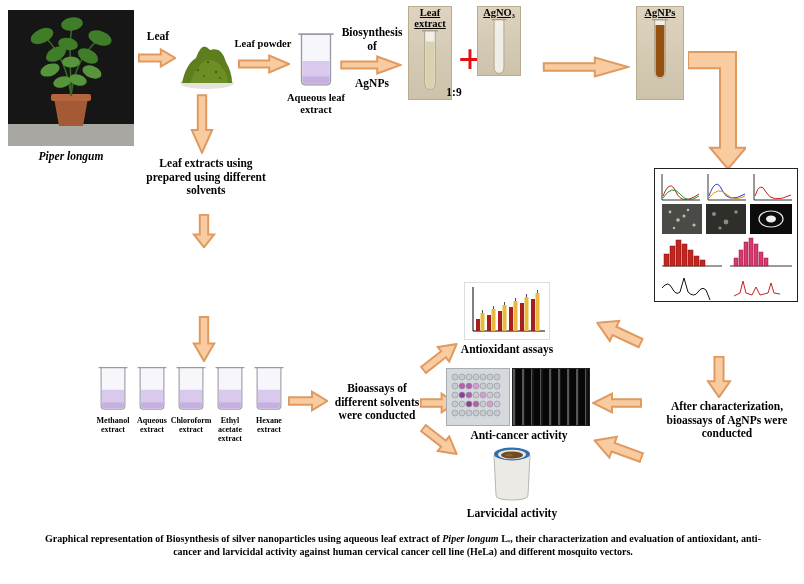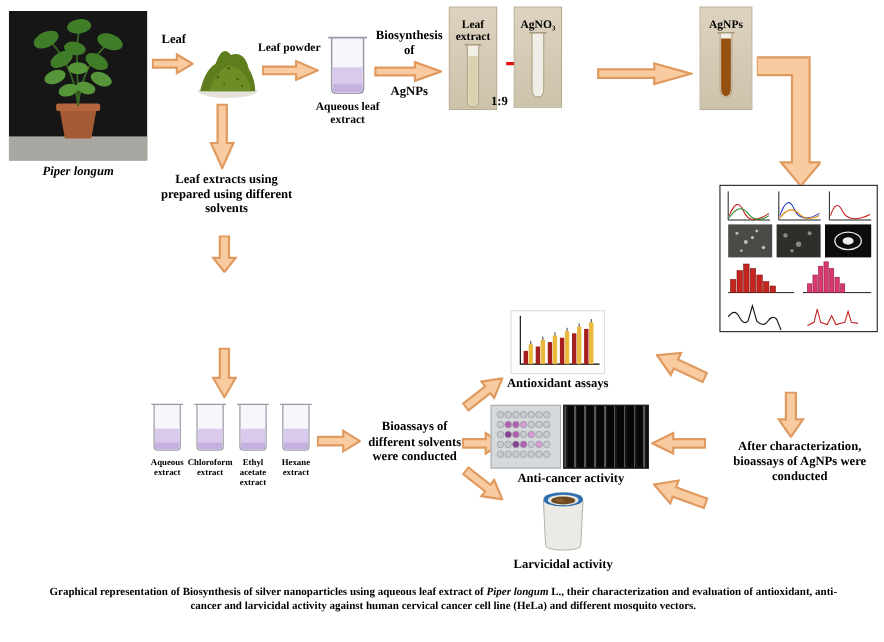--- a/index.html
+++ b/index.html
@@ -8,21 +8,21 @@
   .canvas { position:relative; width:804px; height:584px; background:#fff; overflow:hidden; }
   .abs { position:absolute; }
   .lbl { position:absolute; font-weight:bold; text-align:center; line-height:1.18; font-size:11.5px; }
   .sm { font-size:10.5px; }
   .xs { font-size:8px; line-height:1.15; }
   .italic { font-style:italic; }
   .arrow { position:absolute; overflow:visible; }
   .solvent-line { font-weight:bold; font-size:11.5px; line-height:1.2; color:var(--solvent-red,#e21212); }
   .tube-card { position:absolute; background:linear-gradient(180deg,#ddd3c0,#cdc2aa); border:1px solid #b8ac90;
                display:flex; flex-direction:column; align-items:center; }
-  .tube-card .tube-label { font-weight:bold; font-size:10.5px; line-height:1.05; text-align:center; padding-top:10px; }
+  .tube-card .tube-label { font-weight:bold; font-size:10.5px; line-height:1.05; text-align:center; padding-top:0;text-decoration:underline; }
   .plus { position:absolute; color:var(--plus-red,#e21212); font-weight:bold; font-size:42px; line-height:1; text-align:center; }
   .panel { position:absolute; background:#fff; border:1px solid #222; }
   .beaker-item { position:absolute; display:flex; flex-direction:column; align-items:center; width:38px; }
   .beaker-item .xs { margin-top:2px; text-align:center; font-weight:bold; }
   .plate { position:absolute; background:#d6d9dc; border:1px solid #a9adb2; }
   .gel { position:absolute; background:#070707;
          background-image:repeating-linear-gradient(90deg, rgba(215,215,222,0.38) 0 1.5px, rgba(120,120,128,0.15) 1.5px 3px, transparent 3px 9px);
          border:1px solid #222; }
   .caption { position:absolute; left:36px; top:532px; width:734px; text-align:center;
              font-weight:bold; font-size:10px; line-height:1.32; }
@@ -123,21 +123,21 @@
     <svg width="18" height="62" viewBox="0 0 20 70" style="color:#d9d2b0">
       <path d="M4,2 L4,60 Q4,68 10,68 Q16,68 16,60 L16,2" fill="#f2efe6" stroke="#a89a7c" stroke-width="1"></path>
       <path d="M5,14 L5,60 Q5,67 10,67 Q15,67 15,60 L15,14" fill="currentColor"></path>
       <line x1="1" y1="2" x2="19" y2="2" stroke="#a89a7c" stroke-width="1.5"></line>
     </svg>
   </div>
 
   <div class="plus" style="left:452px;top:38px;width:36px">+</div>
   <div class="lbl" style="left:436px;top:86px;width:36px">1:9</div>
 
-  <div class="tube-card" style="left:467px;top:6px;width:44px;height:92px">
+  <div class="tube-card" style="left:477px;top:6px;width:44px;height:70px">
     <div class="tube-label">AgNO₃</div>
     <svg width="18" height="62" viewBox="0 0 20 70" style="color:#efeee6">
       <path d="M4,2 L4,60 Q4,68 10,68 Q16,68 16,60 L16,2" fill="#f2efe6" stroke="#a89a7c" stroke-width="1"></path>
       <path d="M5,14 L5,60 Q5,67 10,67 Q15,67 15,60 L15,14" fill="currentColor"></path>
       <line x1="1" y1="2" x2="19" y2="2" stroke="#a89a7c" stroke-width="1.5"></line>
     </svg>
   </div>
 
   <svg class="arrow" style="left:542px;top:56px;width:88px;height:22px">
       <use href="#arr-r" xlink:href="#arr-r"></use>
@@ -225,20 +225,29 @@
   <div class="lbl" style="left:146px;top:157px;width:120px">Leaf extracts using prepared using different solvents</div>
   <svg class="arrow" style="left:192px;top:214px;width:24px;height:34px">
       <use href="#arr-d" xlink:href="#arr-d"></use>
     </svg>
 
 
   <svg class="arrow" style="left:192px;top:316px;width:24px;height:46px">
       <use href="#arr-d" xlink:href="#arr-d"></use>
     </svg>
 
+  <div class="beaker-item" style="left:94px;top:362px">
+    <svg width="34" height="52" viewBox="0 0 40 56">
+      <path d="M6,4 L6,49 Q6,53 10,53 L30,53 Q34,53 34,49 L34,4" fill="#f7f6fa" stroke="#9a9aa6" stroke-width="1.3"></path>
+      <path d="M7,30 L7,49 Q7,52 10,52 L30,52 Q33,52 33,49 L33,30 Z" fill="#d9c9ec"></path>
+      <path d="M7,45 L7,49 Q7,52 10,52 L30,52 Q33,52 33,49 L33,45 Z" fill="#c6b0e0"></path>
+      <line x1="3" y1="4" x2="37" y2="4" stroke="#9a9aa6" stroke-width="1.5"></line>
+    </svg>
+    <div class="xs">Methanol extract</div>
+  </div>
   <div class="beaker-item" style="left:133px;top:362px">
     <svg width="34" height="52" viewBox="0 0 40 56">
       <path d="M6,4 L6,49 Q6,53 10,53 L30,53 Q34,53 34,49 L34,4" fill="#f7f6fa" stroke="#9a9aa6" stroke-width="1.3"></path>
       <path d="M7,30 L7,49 Q7,52 10,52 L30,52 Q33,52 33,49 L33,30 Z" fill="#d9c9ec"></path>
       <path d="M7,45 L7,49 Q7,52 10,52 L30,52 Q33,52 33,49 L33,45 Z" fill="#c6b0e0"></path>
       <line x1="3" y1="4" x2="37" y2="4" stroke="#9a9aa6" stroke-width="1.5"></line>
     </svg>
     <div class="xs">Aqueous extract</div>
   </div>
   <div class="beaker-item" style="left:211px;top:362px">

